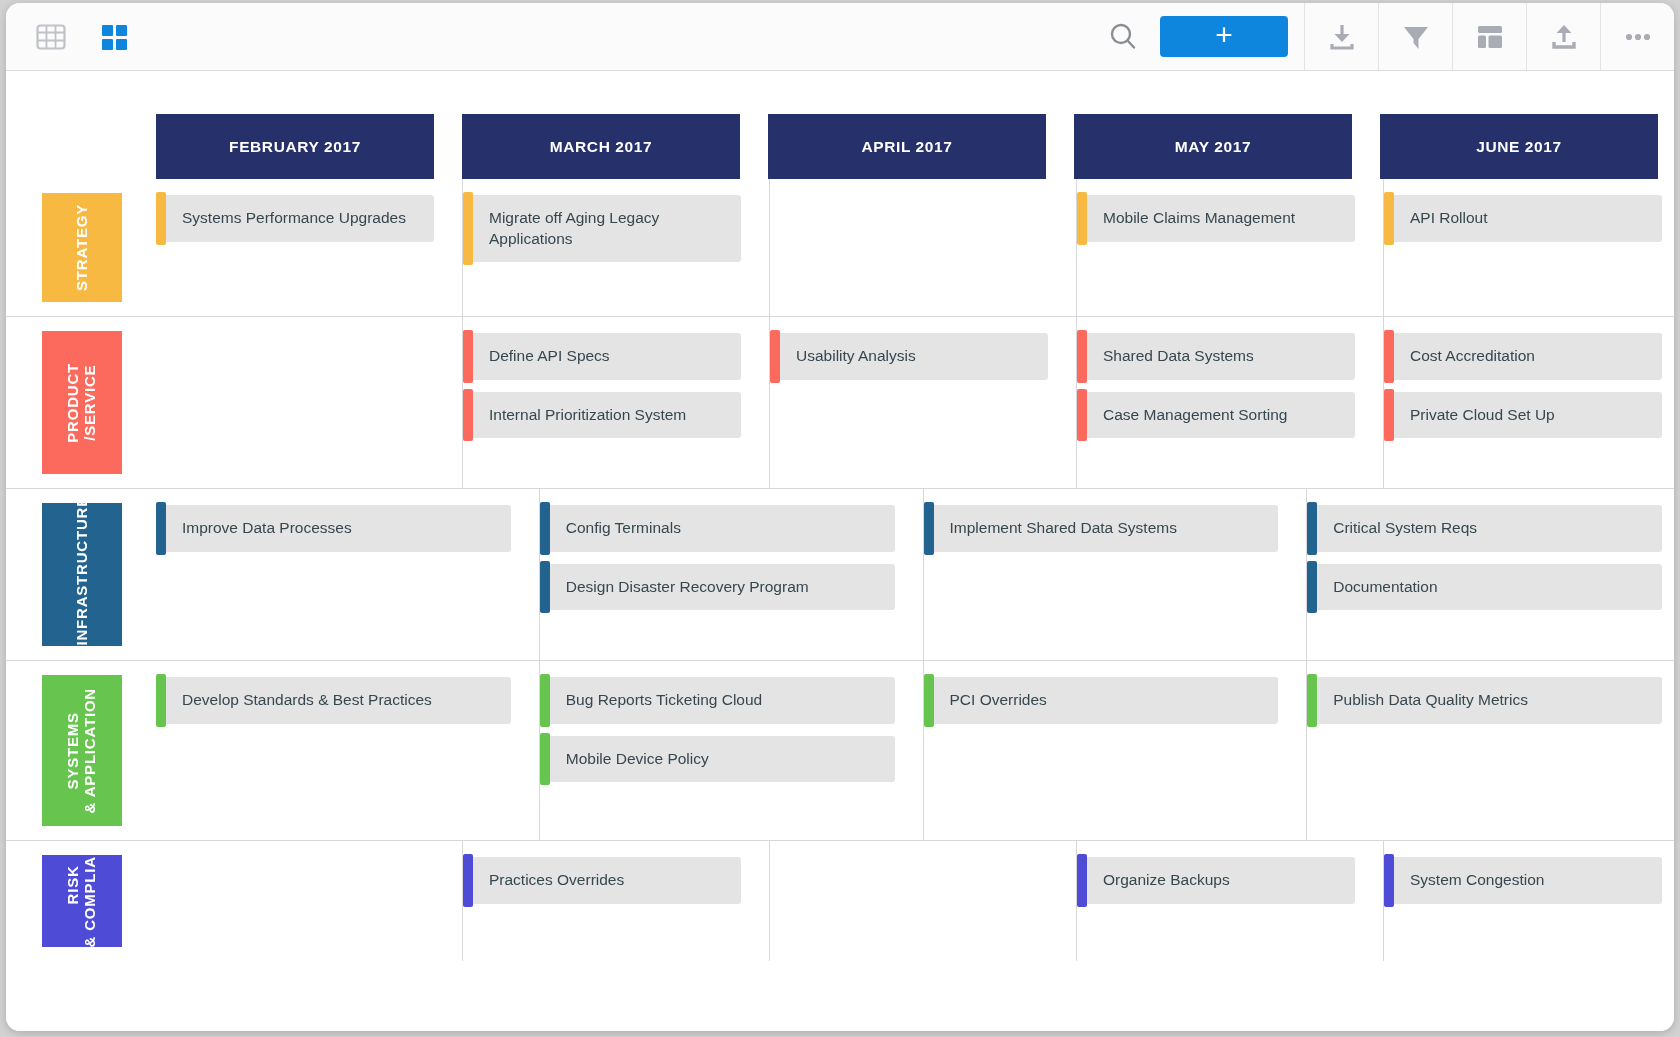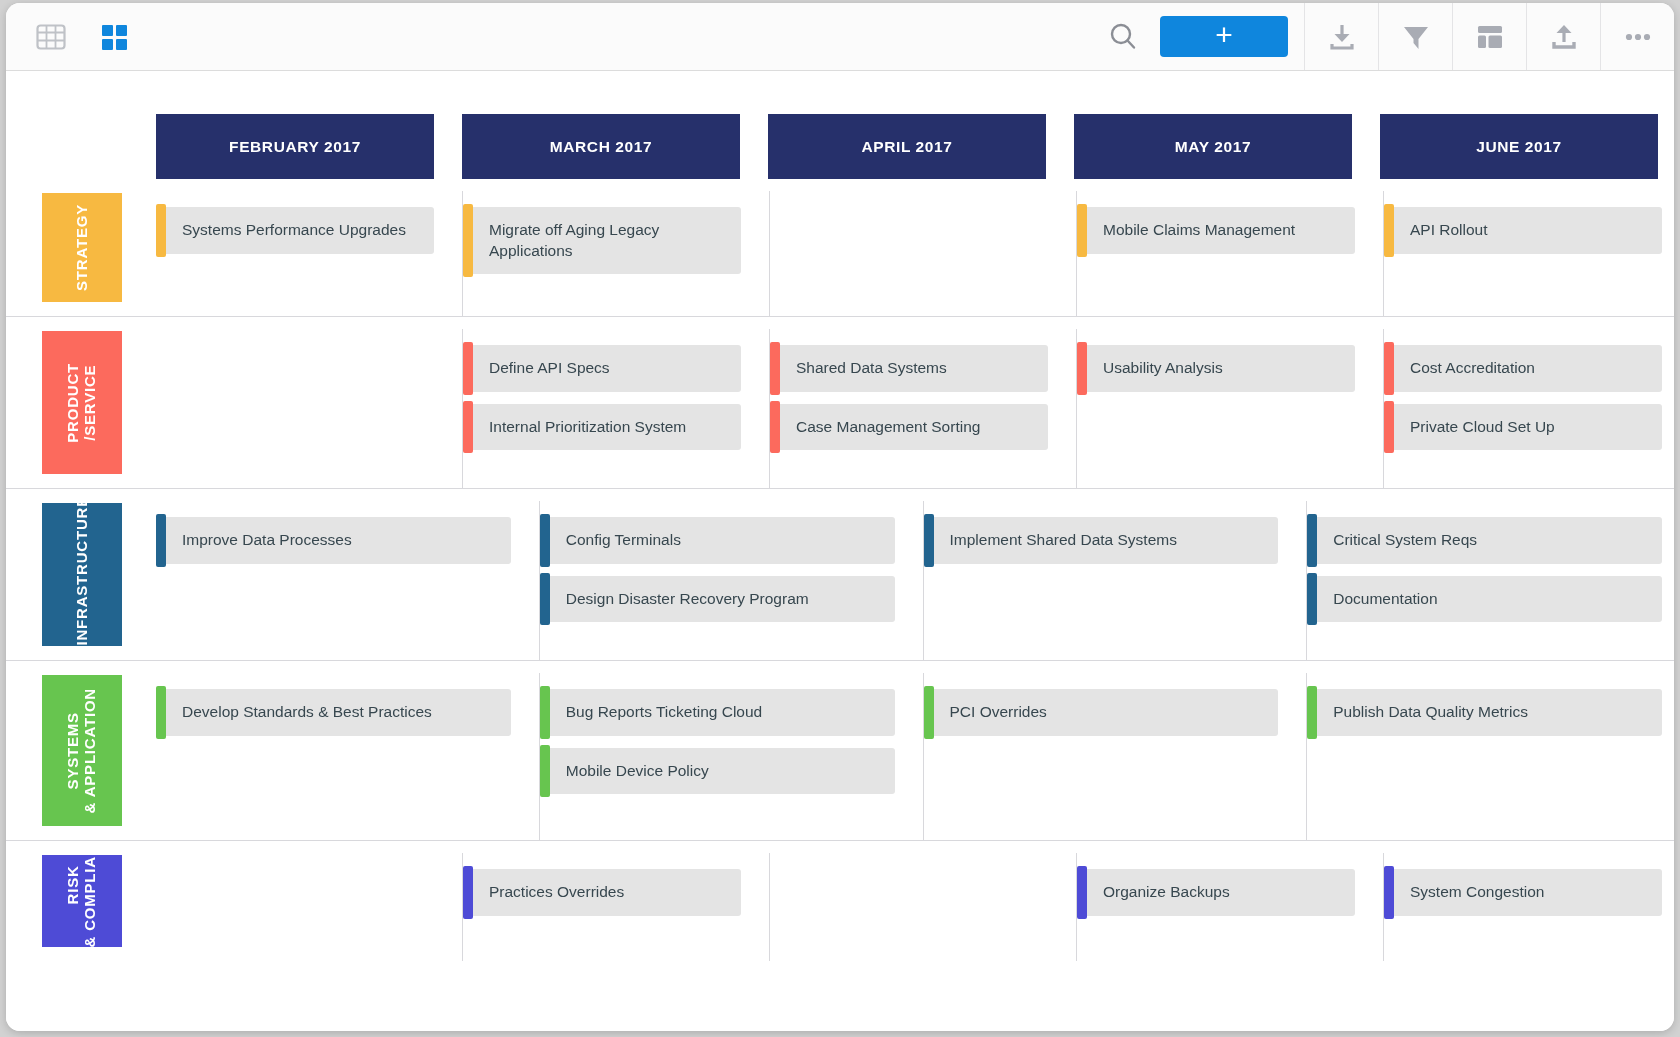--- a/index.html
+++ b/index.html
@@ -165,21 +165,20 @@
   }
   
   .lane-tab.clip { align-items: flex-end; }
   .lane-tab.clip .lane-tab-text { margin-bottom: 0; }
 
   .lane-cols {
     flex: 1 1 auto;
     display: flex;
     padding-right: 12px;
     box-sizing: border-box;
-    margin-top: 12px;
   }
   .lane-cell {
     flex: 1 1 0;
     margin-right: 28px;
     border-left: 1px solid #d8d8dc;
     padding: 16px 0 16px 0;
     box-sizing: border-box;
     position: relative;
   }
   .lane-cell:last-child { margin-right: 0; }
@@ -365,31 +364,31 @@
                   <div class="card-title">Define API Specs</div>
                 </div>
                 <div class="card">
                   <div class="card-accent" style="background: rgb(252, 106, 93);"></div>
                   <div class="card-title">Internal Prioritization System</div>
                 </div>
               </div>
               <div class="lane-cell">
                 <div class="card">
                   <div class="card-accent" style="background: rgb(252, 106, 93);"></div>
+                  <div class="card-title">Usability Analysis</div>
+                </div>
+              </div>
+              <div class="lane-cell">
+                <div class="card">
+                  <div class="card-accent" style="background: rgb(252, 106, 93);"></div>
                   <div class="card-title">Shared Data Systems</div>
                 </div>
                 <div class="card">
                   <div class="card-accent" style="background: rgb(252, 106, 93);"></div>
                   <div class="card-title">Case Management Sorting</div>
-                </div>
-              </div>
-              <div class="lane-cell">
-                <div class="card">
-                  <div class="card-accent" style="background: rgb(252, 106, 93);"></div>
-                  <div class="card-title">Usability Analysis</div>
                 </div>
               </div>
               <div class="lane-cell">
                 <div class="card">
                   <div class="card-accent" style="background: rgb(252, 106, 93);"></div>
                   <div class="card-title">Cost Accreditation</div>
                 </div>
                 <div class="card">
                   <div class="card-accent" style="background: rgb(252, 106, 93);"></div>
                   <div class="card-title">Private Cloud Set Up</div>

